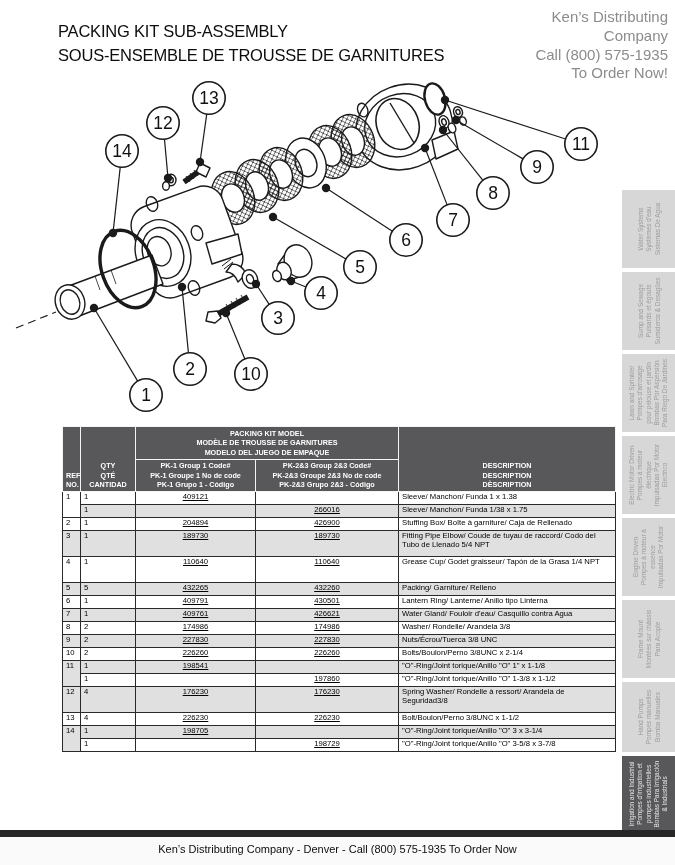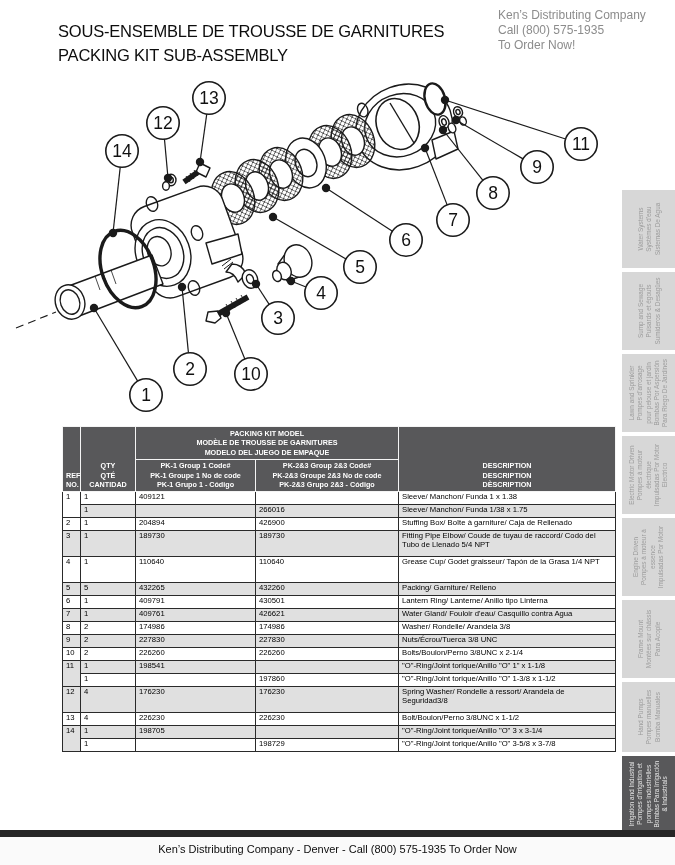--- a/index.html
+++ b/index.html
@@ -5,42 +5,42 @@
   html,body{margin:0;padding:0;}
   body{
     width:675px;height:865px;position:relative;background:#ffffff;
     font-family:"Liberation Sans", sans-serif;color:#111;overflow:hidden;
   }
   .title-block{
     position:absolute;left:58px;top:20px;font-size:16.5px;line-height:1.45;
     color:#0d0d0d;letter-spacing:-0.2px;white-space:nowrap;
   }
   .company-block{
-    position:absolute;right:7px;top:8px;width:170px;text-align:left;
-    font-size:12px;line-height:1.25;color:#8c8c8c;
+    position:absolute;right:7px;top:8px;width:170px;text-align:right;
+    font-size:15px;line-height:1.25;color:#8c8c8c;
   }
   #diagram{position:absolute;left:0;top:0;width:675px;height:430px;}
   #diagram text{font-family:"Liberation Sans", sans-serif;}
 
   #parts-table{
     position:absolute;left:62px;top:426px;width:553px;
     border-collapse:collapse;table-layout:fixed;border:1.5px solid #222;
   }
   #parts-table th{
     background:#58585a;color:#fff;border:1px solid #f4f4f4;
     font-weight:bold;font-size:7.2px;line-height:1.32;text-align:center;
     vertical-align:bottom;padding:1px 3px;
   }
   #parts-table th.model{vertical-align:middle;height:30px;}
   #parts-table td{
     border:1px solid #2a2a2a;padding:0.5px 3px;font-size:7.7px;line-height:1.22;
     vertical-align:top;background:#fff;color:#000;
   }
   #parts-table td.shade{background:#e0e0e0;}
-  #parts-table td.code{text-align:left;}
+  #parts-table td.code{text-align:center;text-decoration:underline;}
   #parts-table tr.single td{height:11px;}
   #parts-table tr.tall td{height:24px;}
 
   #sidebar{position:absolute;left:622px;top:190px;width:53px;}
   .tab{position:relative;background:#d7d7d7;margin-bottom:4px;width:53px;}
   .tab.active{background:#58585a;}
   .tabtxt{
     position:absolute;left:50%;top:50%;
     transform:translate(-50%,-50%) rotate(-90deg);
     text-align:center;font-size:6.4px;line-height:1.3;color:#9b9b9b;
@@ -48,22 +48,22 @@
   .tab.active .tabtxt{color:#e6e6e6;}
 
   .footer-bar{position:absolute;left:0;top:830px;width:675px;height:7px;background:#262626;}
   .footer-area{position:absolute;left:0;top:837px;width:675px;height:28px;background:#fafafa;}
   .footer-text{margin-top:6px;text-align:center;font-size:11px;color:#0d0d0d;}
 </style>
 </head>
 <body>
 
 <div class="title-block" id="title-block">
+    <div>PACKING KIT SUB-ASSEMBLY</div>
     <div>SOUS-ENSEMBLE DE TROUSSE DE GARNITURES</div>
-    <div>PACKING KIT SUB-ASSEMBLY</div>
   </div>
 <div class="company-block" id="company-block">
     <div>Ken’s Distributing Company</div>
     <div>Call (800) 575-1935</div>
     <div>To Order Now!</div>
   </div>
 
 <svg id="diagram" viewBox="0 0 675 430">
   <defs>
     <pattern id="xh" width="5.5" height="5.5" patternUnits="userSpaceOnUse">

